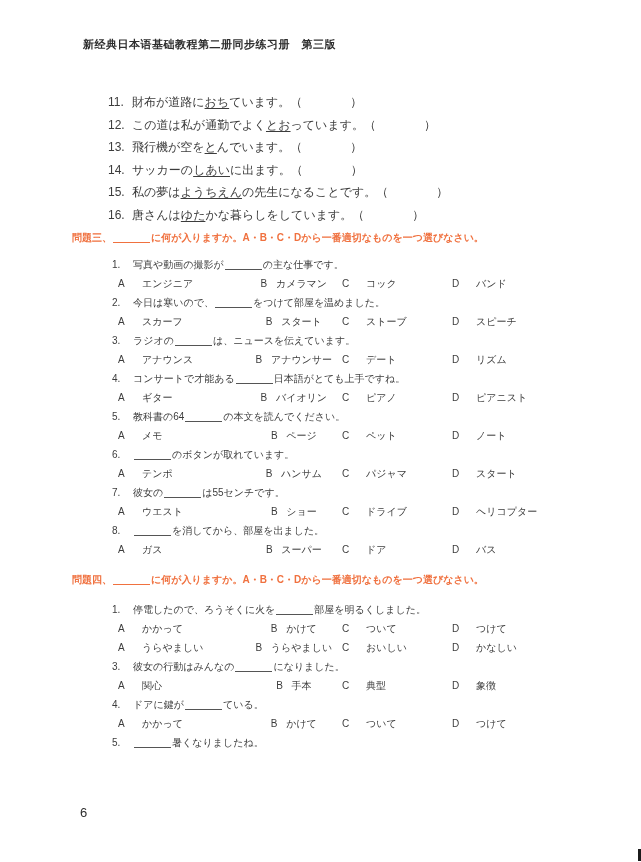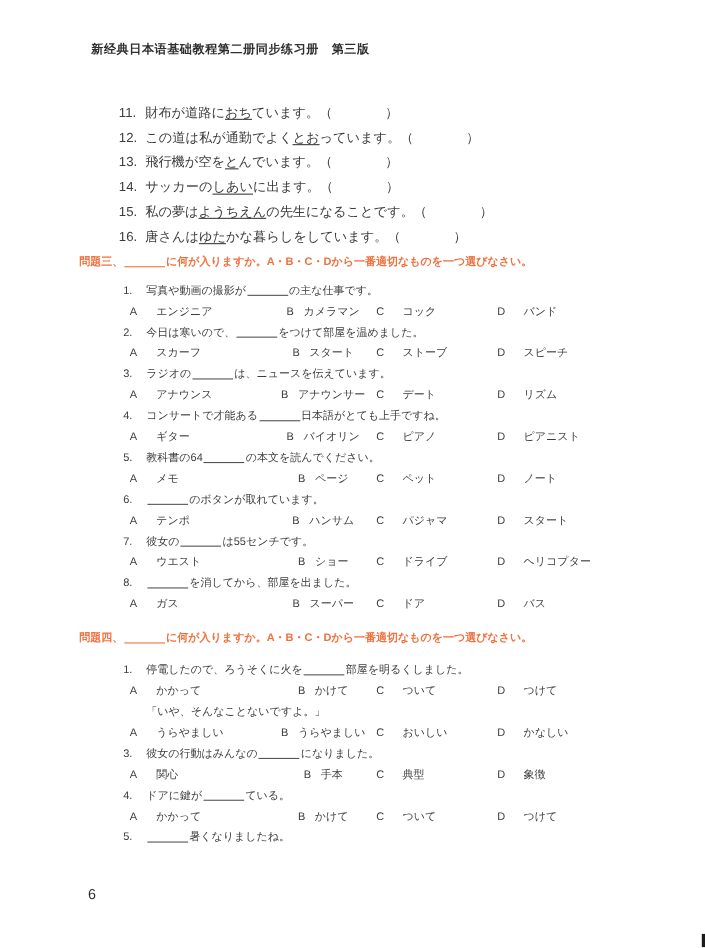--- a/index.html
+++ b/index.html
@@ -92,21 +92,20 @@
     <div class="stem"><span class="num">8.</span><span></span><span class="blank"></span><span>を消してから、部屋を出ました。</span></div>
     <div class="opts"><span class="opt a"><span class="letter">A</span><span>ガス</span></span><span class="opt b"><span class="letter">B</span><span>スーパー</span></span><span class="opt c"><span class="letter">C</span><span>ドア</span></span><span class="opt d"><span class="letter">D</span><span>バス</span></span></div>
   </div>
 
   <div class="heading h4"><span>問題四、</span><span class="blank orange"></span><span>に何が入りますか。A・B・C・Dから一番適切なものを一つ選びなさい。</span></div>
 
   <div class="sec sec4">
     <div class="stem"><span class="num">1.</span><span>停電したので、ろうそくに火を</span><span class="blank"></span><span>部屋を明るくしました。</span></div>
     <div class="opts"><span class="opt a"><span class="letter">A</span><span>かかって</span></span><span class="opt b"><span class="letter">B</span><span>かけて</span></span><span class="opt c"><span class="letter">C</span><span>ついて</span></span><span class="opt d"><span class="letter">D</span><span>つけて</span></span></div>
 
-    <div class="cont">「いや、そんなことないですよ。」</div>
     <div class="opts"><span class="opt a"><span class="letter">A</span><span>うらやましい</span></span><span class="opt b"><span class="letter">B</span><span>うらやましい</span></span><span class="opt c"><span class="letter">C</span><span>おいしい</span></span><span class="opt d"><span class="letter">D</span><span>かなしい</span></span></div>
 
     <div class="stem"><span class="num">3.</span><span>彼女の行動はみんなの</span><span class="blank"></span><span>になりました。</span></div>
     <div class="opts"><span class="opt a"><span class="letter">A</span><span>関心</span></span><span class="opt b"><span class="letter">B</span><span>手本</span></span><span class="opt c"><span class="letter">C</span><span>典型</span></span><span class="opt d"><span class="letter">D</span><span>象徴</span></span></div>
 
     <div class="stem"><span class="num">4.</span><span>ドアに鍵が</span><span class="blank"></span><span>ている。</span></div>
     <div class="opts"><span class="opt a"><span class="letter">A</span><span>かかって</span></span><span class="opt b"><span class="letter">B</span><span>かけて</span></span><span class="opt c"><span class="letter">C</span><span>ついて</span></span><span class="opt d"><span class="letter">D</span><span>つけて</span></span></div>
 
     <div class="stem"><span class="num">5.</span><span></span><span class="blank"></span><span>暑くなりましたね。</span></div>
   </div>

